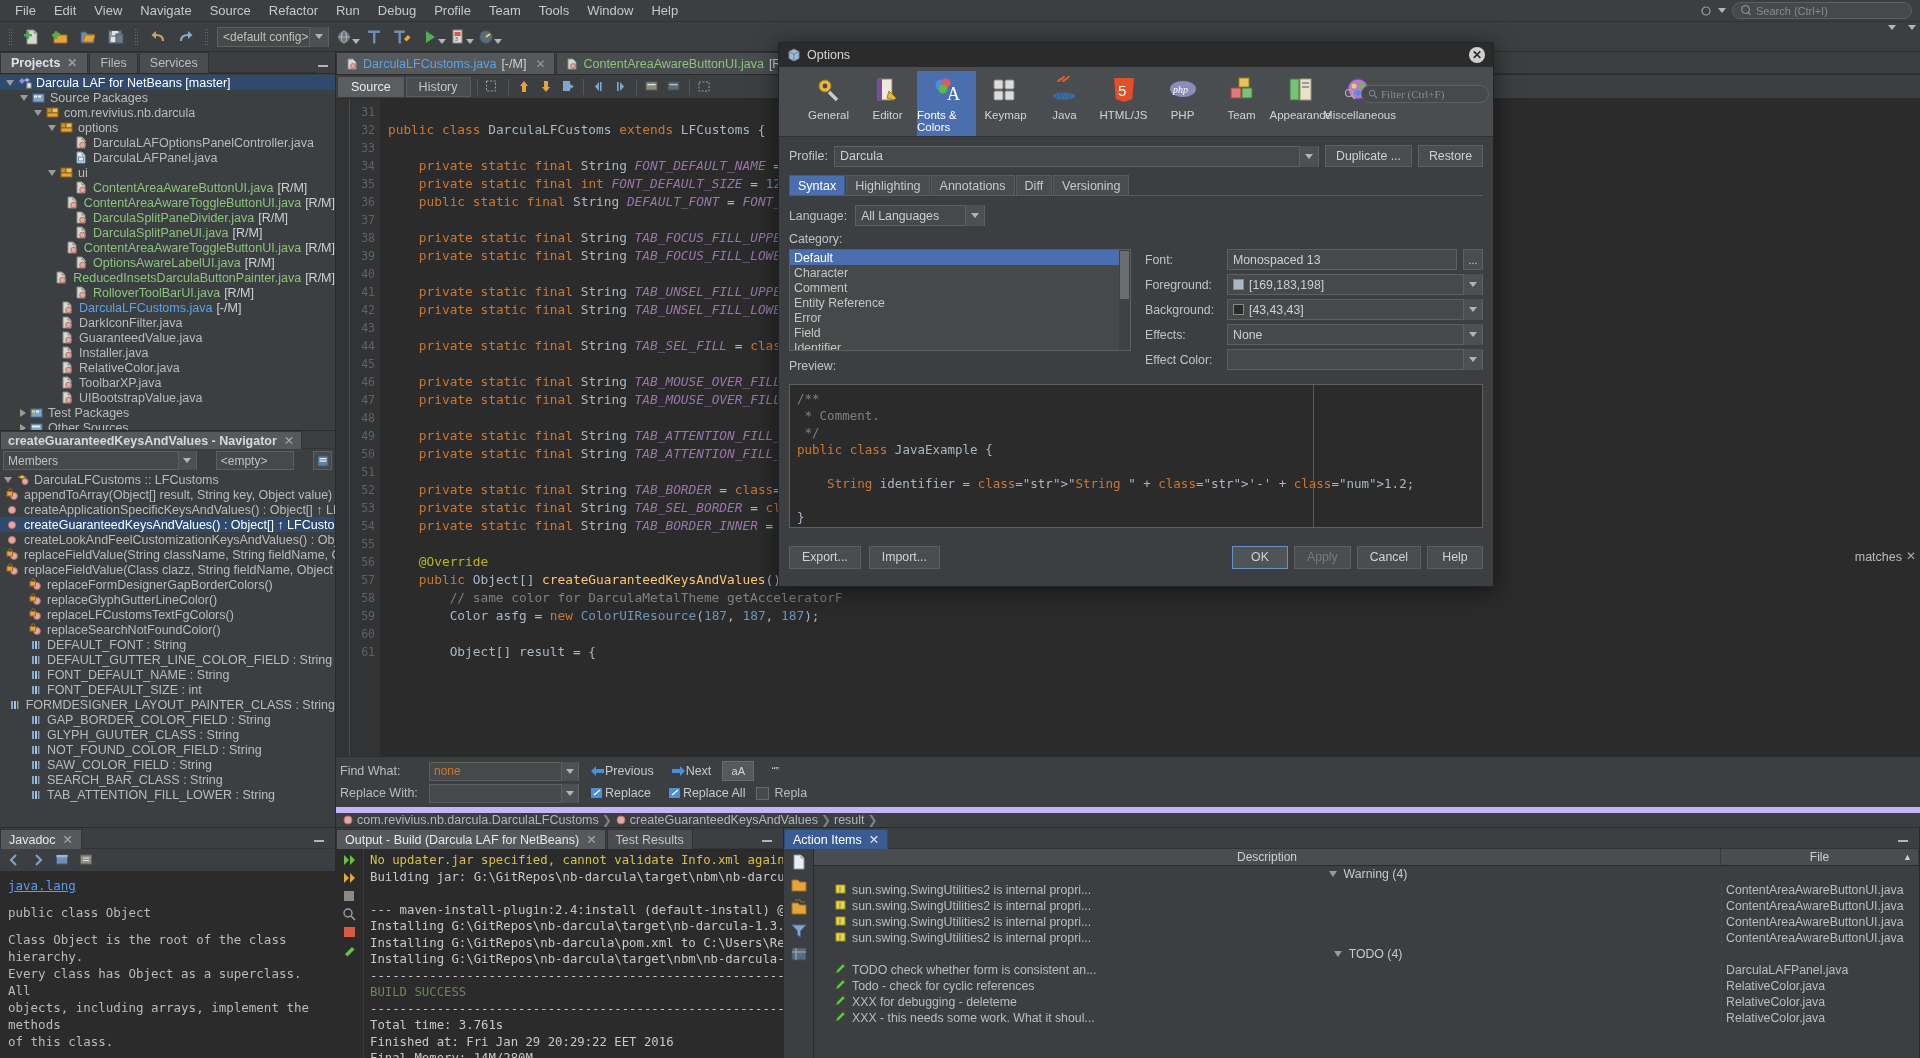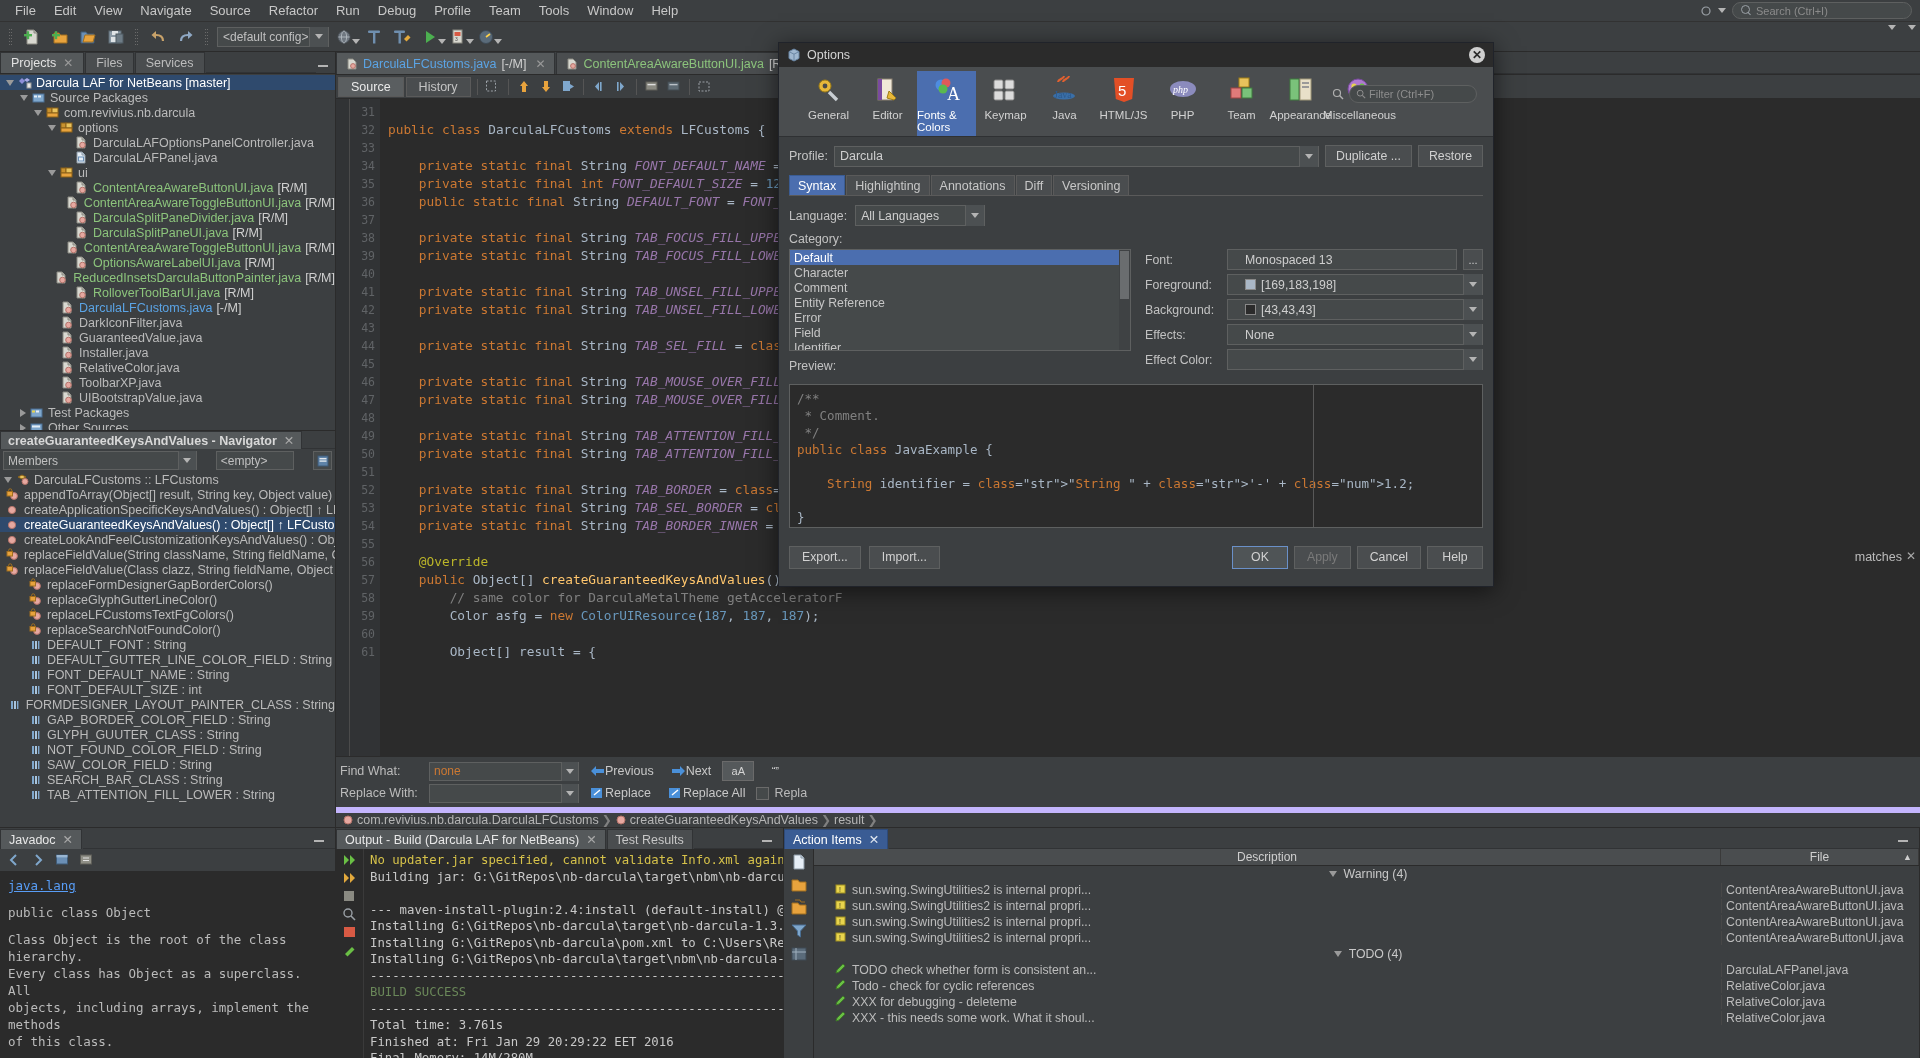--- a/index.html
+++ b/index.html
@@ -61,21 +61,21 @@
   .body-row { display: flex; height: 775px; }
 
   
   .leftcol { width: 336px; display: flex; flex-direction: column; background: #3c3f41;
              border-right: 1px solid #2b2b2b; }
 
   .tabstrip { display:flex; height: 22px; background:#3c3f41; border-bottom:1px solid #2b2b2b;
               align-items:flex-end; position: relative;}
   .wtab { height: 21px; padding: 0 10px; display:flex; align-items:center; font-size:12.5px;
           color:#bcbcbc; background:#4a4d4f; border:1px solid #313335; border-bottom:none; margin-right:1px;}
-  .wtab.sel { background:#55595b; color:#e2e2e2; }
+  .wtab.sel { background:#55595b; color:#e2e2e2;font-weight:bold; }
   .wtab .x { margin-left:7px; font-size:12px; color:#9a9a9a; }
   .tab-fill { flex:1; border-bottom:1px solid #313335; }
   .minus { width:14px;height:14px;position:relative;margin-right:5px;}
   .minus::before{content:"";position:absolute;left:2px;top:6px;width:10px;height:2px;background:#b4b4b4;}
 
   .tree { flex:1; overflow:hidden; background:#3c3f41; padding-top:1px; position:relative; }
   .trow { height:15px; display:flex; align-items:center; font-size:12.5px; white-space:nowrap;
           color:#bbbbbb; padding-left:2px; }
   .trow.sel { background:#2f4a6d; color:#ffffff; }
   .tw { display:inline-block; width:0;height:0;margin-right:3px; }
@@ -184,21 +184,21 @@
              font-size:12.5px;color:#d4d4d4;position:relative;}
   .dlg-close{position:absolute;right:8px;top:4px;width:16px;height:16px;border-radius:50%;
              background:#cfcfcf;display:flex;align-items:center;justify-content:center;
              color:#2b2b2b;font-size:12px;font-weight:bold;line-height:1;}
   .catbar{height:70px;background:#4a4d4f;display:flex;align-items:stretch;padding:4px 4px 0 20px;
           border-bottom:1px solid #2f3133;position:relative;}
   .cat{width:59px;display:flex;flex-direction:column;align-items:center;justify-content:flex-start;
        padding-top:5px;gap:3px;font-size:11.5px;color:#d2d2d2;}
   .cat.sel{background:#4b6eaf;color:#ffffff;}
   .cat .lbl{font-size:11.5px;}
-  .catsearch{position:absolute;right:16px;top:18px;display:flex;align-items:center;gap:5px;}
+  .catsearch{position:absolute;right:4px;top:18px;display:flex;align-items:center;gap:5px;font-family:Liberation Serif, serif;}
   .catsearch .box{width:128px;height:18px;border:1px solid #5e6060;border-radius:9px;background:#45494a;
                   font-size:11px;color:#8d8d8d;display:flex;align-items:center;padding-left:6px;gap:3px;}
 
   .dlg-body{flex:1;display:flex;flex-direction:column;padding:8px 10px 0 10px;overflow:hidden;}
   .profrow{display:flex;align-items:center;gap:6px;height:22px;margin-bottom:8px;}
   .pf-label{font-size:12.5px;color:#c4c4c4;}
   .pf-combo{flex:1;height:21px;background:#45494a;border:1px solid #5e6060;display:flex;align-items:center;
             padding-left:5px;font-size:12.5px;color:#cfcfcf;position:relative;}
   .pf-combo .arr{position:absolute;right:0;top:-1px;height:21px;width:19px;background:#4c5052;
                  border-left:1px solid #5e6060;display:flex;align-items:center;justify-content:center;}
@@ -221,21 +221,21 @@
   .catlist{height:110px;background:#45494a;border:1px solid #5e6060;overflow:hidden;position:relative;}
   .cl-item{height:15px;display:flex;align-items:center;padding-left:4px;font-size:12.3px;color:#c6c6c6;}
   .cl-item.sel{background:#4b6eaf;color:#ffffff;}
   .cl-scroll{position:absolute;right:0;top:0;width:11px;height:100%;background:#3f4244;}
   .cl-thumb{position:absolute;right:1px;top:1px;width:9px;height:48px;background:#6a6d6f;}
 
   .fldcol{flex:1;display:flex;flex-direction:column;gap:4px;padding-top:17px;}
   .fldrow{display:flex;align-items:center;height:21px;gap:6px;}
   .fl-lbl{width:76px;font-size:12.3px;color:#c2c2c2;}
   .fl-val{flex:1;height:21px;background:#45494a;border:1px solid #5e6060;display:flex;align-items:center;
-          padding-left:17px;font-size:12.3px;color:#cfcfcf;position:relative;gap:5px;}
+          padding-left:5px;font-size:12.3px;color:#cfcfcf;position:relative;gap:5px;}
   .fl-val .arr{position:absolute;right:0;top:-1px;height:21px;width:19px;background:#4c5052;
                border-left:1px solid #5e6060;display:flex;align-items:center;justify-content:center;}
   .swatch{width:11px;height:11px;border:1px solid #888;}
   .ell{width:20px;height:21px;background:#4a4d4f;border:1px solid #5e6060;font-size:11px;color:#cfcfcf;
        display:flex;align-items:center;justify-content:center;}
 
   .previewwrap{margin-top:8px;display:flex;flex-direction:column;flex:1;min-height:0;}
   .preview{flex:1;background:#2b2b2b;border:1px solid #5e6060;font-family:"DejaVu Sans Mono",monospace;
            font-size:12.5px;line-height:17px;color:#a9b7c6;padding:5px 7px;white-space:pre;overflow:hidden;position:relative;}
   .margin-line{position:absolute;left:523px;top:0;width:1px;height:100%;background:#585858;}

